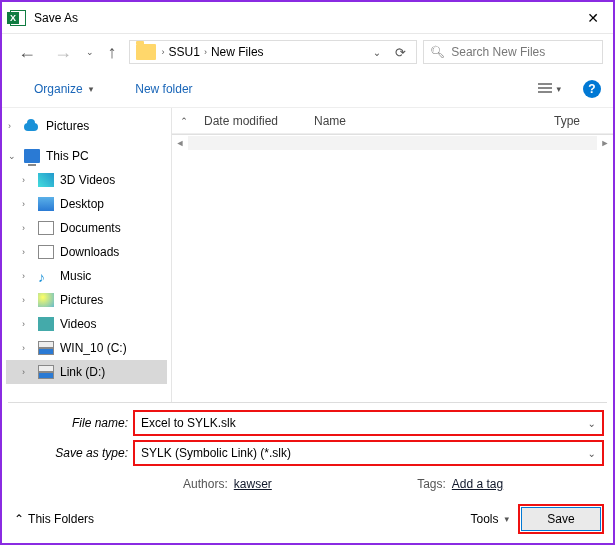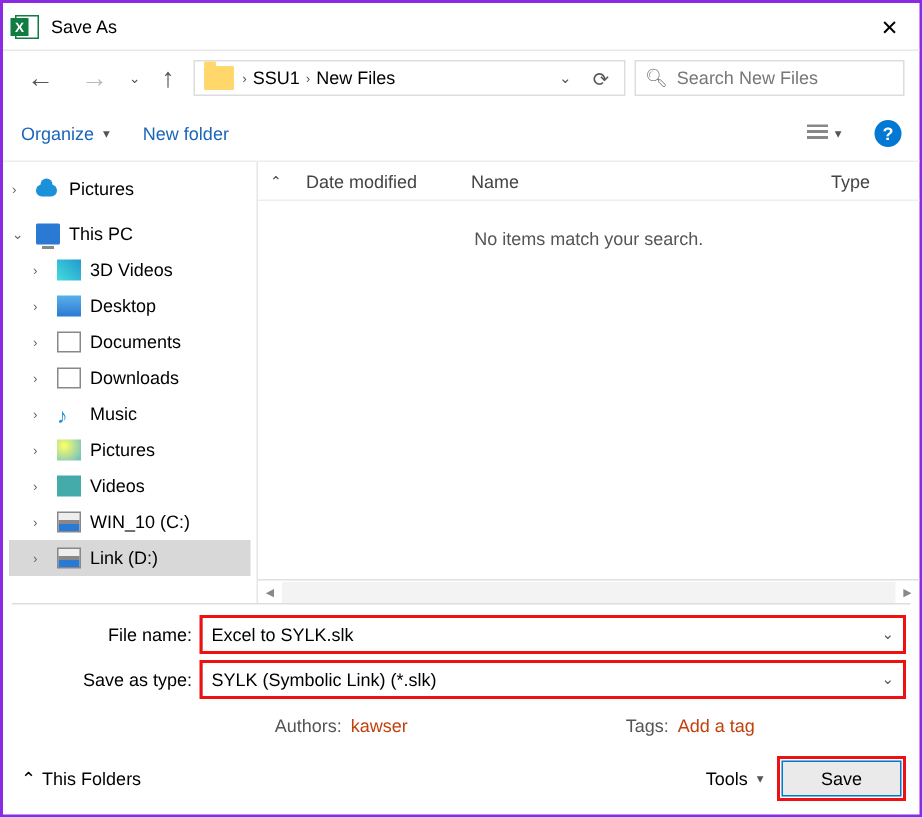--- a/index.html
+++ b/index.html
@@ -16,21 +16,21 @@
 .folder-ic { width:20px; height:16px; background:#ffd76b; border-radius:1px; position:relative; margin:0 2px;}
 .folder-ic::before { content:""; position:absolute; top:-3px; left:0; width:8px; height:3px; background:#ffd76b; border-radius:1px 1px 0 0;}
 .small-chev { font-size:9px; color:#555; padding:0 2px;}
 .addr { flex:1; display:flex; align-items:center; border:1px solid #ddd; height:24px; padding:0 4px; font-size:12px; gap:4px;}
 .addr-seg { color:#000; }
 .addr-chev { font-size:9px; color:#555;}
 .addr-drop { margin-left:auto; font-size:10px; color:#555; padding:0 4px;}
 .refresh { font-size:13px; color:#555; padding:0 6px;}
 .search { width:180px; height:24px; border:1px solid #ddd; display:flex; align-items:center; padding:0 6px; font-size:12px; color:#777; gap:6px;}
 .toolbar { height:38px; display:flex; align-items:center; padding:0 12px; border-bottom:1px solid #eee; gap:20px; font-size:12px;}
-.toolbar .t-btn { color:#1a66b8; display:flex; align-items:center; gap:4px;}
+.toolbar .t-btn { color:#1a66b8; display:flex; align-items:center; gap:4px;margin-left:20px;}
 .toolbar .spacer { flex:1; }
 .view-ic { display:flex; gap:2px; align-items:center;}
 .view-grid { width:14px; height:12px; background:linear-gradient(#888 2px,transparent 2px 4px,#888 4px 6px,transparent 6px 8px,#888 8px 10px,transparent 10px);}
 .help-ic { width:18px; height:18px; border-radius:50%; background:#0078d4; color:#fff; font-size:12px; line-height:18px; text-align:center; font-weight:bold;}
 .midpane { flex:1; display:flex; min-height:0; }
 .tree { width:170px; border-right:1px solid #e5e5e5; padding:6px 4px; font-size:12px; overflow:hidden;}
 .tree-item { display:flex; align-items:center; gap:6px; height:24px; padding-left:14px; color:#000; white-space:nowrap;}
 .tree-item.selected { background:#d8d8d8;}
 .tree-item .exp { width:10px; font-size:9px; color:#666; margin-left:-12px; display:inline-block;}
 .ic { width:16px; height:14px; flex-shrink:0;}
@@ -54,28 +54,28 @@
 .list-header .col-name { width:240px;}
 .list-header .col-date { width:110px;}
 .list-header .col-type { flex:1;}
 .list-empty { flex:1; text-align:center; color:#555; padding-top:18px;}
 .list-scroll { height:16px; border-top:1px solid #e0e0e0; display:flex; align-items:center;}
 .list-scroll .sc-l, .list-scroll .sc-r { width:16px; text-align:center; font-size:9px; color:#888;}
 .list-scroll .sc-track { flex:1; height:14px; background:#f3f3f3;}
 .separator { height:1px; background:#ddd; margin:0 6px;}
 .form-area { padding:8px 10px 4px 10px;}
 .form-row { display:flex; align-items:center; margin-bottom:6px;}
-.form-label { width:122px; text-align:right; font-size:12px; padding-right:6px; color:#000;}
+.form-label { width:122px; text-align:right; font-size:12px; padding-right:6px; color:#000;font-style:italic;}
 .form-field { flex:1; height:24px; border:1px solid #888; background:#fff; display:flex; align-items:center; padding:0 6px; font-size:12px;}
 .form-field.highlight { outline:2px solid #e11; outline-offset:-1px;}
 .form-field .fv { flex:1;}
 .form-field .dd { font-size:10px; color:#555;}
 .meta-row { display:flex; align-items:center; font-size:12px; padding:6px 0 2px 0;justify-content:center;}
 .meta-label { width:122px; text-align:right; padding-right:6px; color:#555;}
-.meta-link { color:#c2410c;}
+.meta-link { color:#0f172a;text-decoration:underline;}
 .meta-gap { width:120px;}
 .bottom-bar { display:flex; align-items:center; padding:10px 12px 12px 12px; gap:10px; font-size:12px;}
 .hide-folders { display:flex; align-items:center; gap:4px;}
 .bottom-bar .bb-spacer { flex:1;}
 .tools { display:flex; align-items:center; gap:4px;}
 .btn { width:80px; height:24px; border:1px solid #999; background:#eaeaea; text-align:center; line-height:22px; font-size:12px;}
 .btn.save { outline:2px solid #e11; outline-offset:1px; border:1px solid #0078d4;}
 .watermark { position:absolute; bottom:6px; right:10px; font-size:10px; color:#888; z-index:-1;}
 </style>
 </head>
@@ -183,21 +183,20 @@
         </div>
         <div style="height: 6px;"></div>
       </div>
     <div class="listpane">
       <div class="list-header">
         <div class="col-chev">⌃</div>
         <div class="col col-date">Date modified</div>
         <div class="col col-name">Name</div>
         <div class="col col-type">Type</div>
       </div>
-      <div class="list-empty">No items match your search.</div>
       <div class="list-scroll">
         <div class="sc-l">◄</div>
         <div class="sc-track"></div>
         <div class="sc-r">►</div>
       </div>
     </div>
   </div>
 
   <div class="separator"></div>
 

